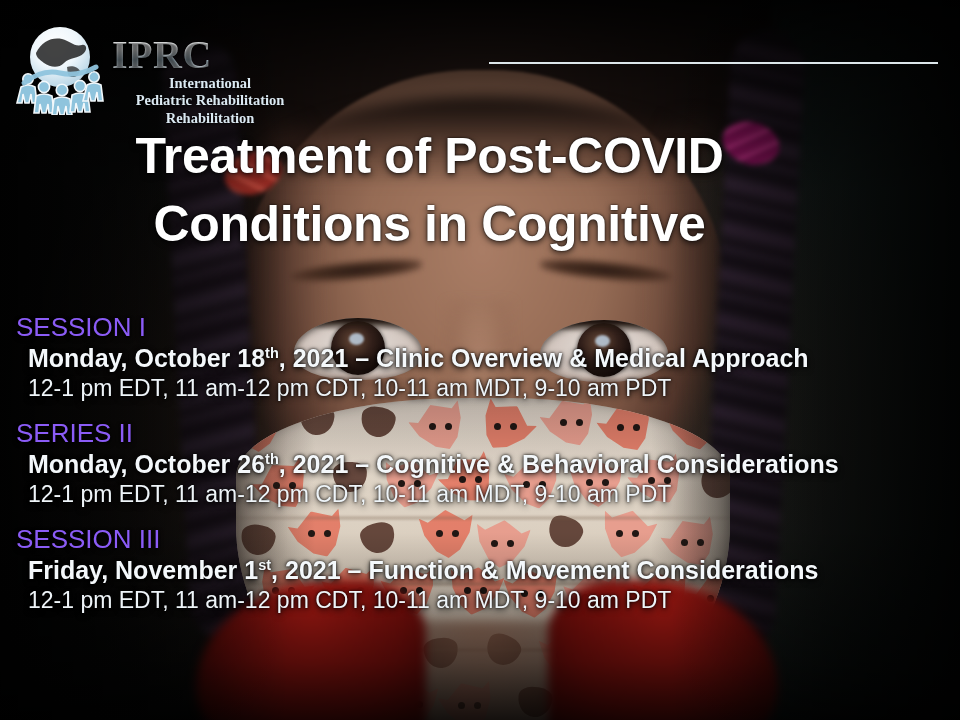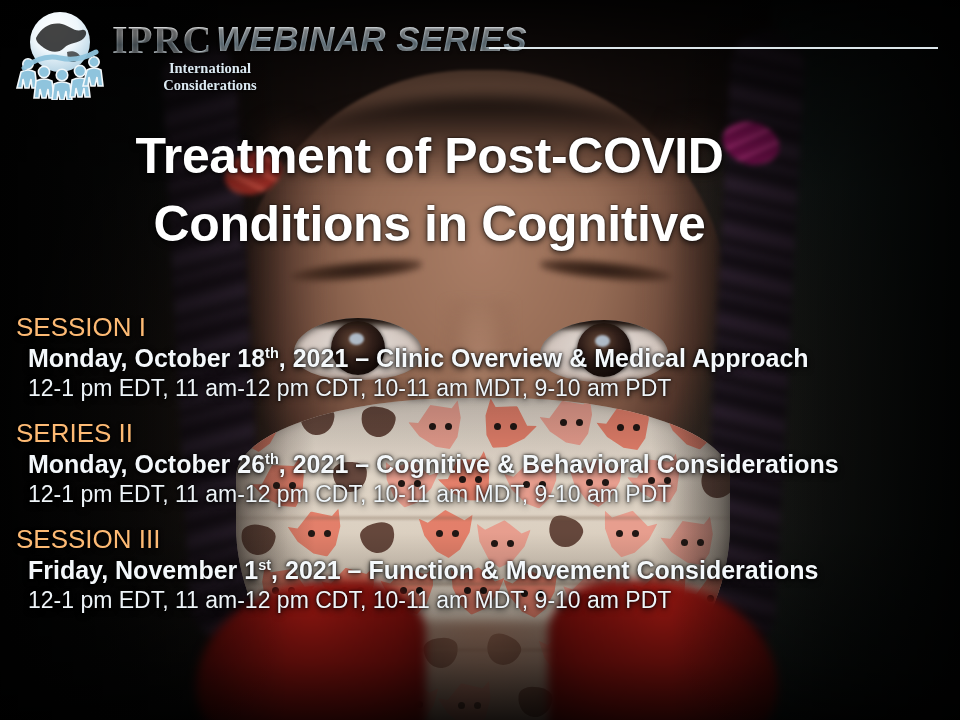--- a/index.html
+++ b/index.html
@@ -271,21 +271,21 @@
       linear-gradient(180deg, rgba(0,0,0,0.9) 0%, rgba(0,0,0,0.45) 12%, rgba(0,0,0,0.05) 26%, rgba(0,0,0,0.05) 74%, rgba(0,0,0,0.5) 92%, rgba(0,0,0,0.82) 100%);
     pointer-events: none;
   }
 
   
   .fg { position: absolute; inset: 0; }
 
   
   .header {
     position: absolute;
-    left: 0; top: 0;
+    left: 0; top: 15px;
     width: 960px; height: 112px;
   }
   .logo-mark {
     position: absolute;
     left: 12px; top: 8px;
     width: 96px; height: 92px;
   }
   .brand-iprc {
     position: absolute;
     left: 112px; top: 20px;
@@ -357,21 +357,21 @@
   .sessions {
     position: absolute;
     left: 0; top: 312px;
     width: 960px;
   }
   .session { position: relative; margin-bottom: 14px; }
   .session-label {
     padding-left: 16px;
     font-size: 26px;
     font-weight: normal;
-    color: #fdba74;
+    color: #8b5cf6;
     line-height: 1.18;
     text-shadow: 0 2px 5px rgba(0,0,0,0.9), 0 0 2px rgba(0,0,0,0.9);
     white-space: nowrap;
   }
   .session-date {
     padding-left: 28px;
     font-size: 25px;
     font-weight: bold;
     color: #f4f8fb;
     line-height: 1.26;
@@ -614,27 +614,27 @@
                 <path d="M75 62 q7 -4 14 0 l2 16 h-5 l-1 -9 -2 9 h-4 l-2 -9 -1 9 h-5 z"></path>
               </g>
           </g>
 
           <path d="M12 60 q18 -14 36 -10 q18 4 36 -6" fill="none" stroke="#8fc4dd" stroke-width="5" stroke-linecap="round" opacity="0.95"></path>
         </svg>
       </div>
 
       <div class="brand-iprc">IPRC</div>
 
-      <div class="brand-webinar">WEBINAR SERIES</div>
 
       <div class="rule"></div>
 
       <div class="brand-sub">
         <div>International</div>
-        <div>Considerations</div>
+        <div>Pediatric Rehabilitation</div>
+        <div>Rehabilitation</div>
       </div>
     </div>
 
     <div class="title">
       <div>Treatment of Post-COVID</div>
       <div>Conditions in Cognitive</div>
     </div>
 
     <div class="sessions" id="sessions-container">
         <div class="session">

